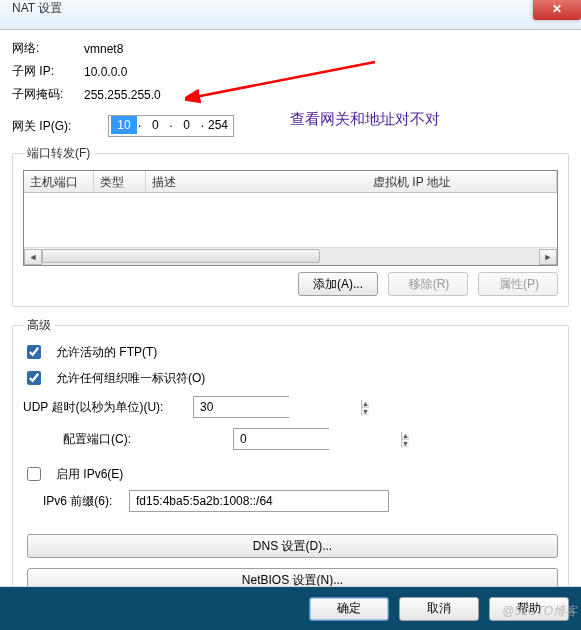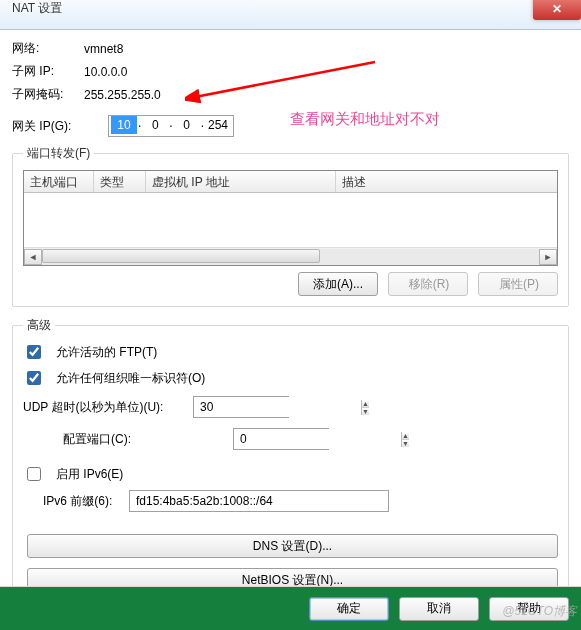--- a/index.html
+++ b/index.html
@@ -41,24 +41,24 @@
 .spin-wrap { display:flex; align-items:center; border:1px solid #a0a0a0; height:22px; background:#fff; width:96px;}
 .spin-wrap input { flex:1; border:none; padding:0 6px; outline:none; height:20px; font-size:12px;}
 .spinbtns { width:18px; display:flex; flex-direction:column; border-left:1px solid #bdbdbd;}
 .spinbtns div { flex:1; font-size:7px; display:flex; align-items:center; justify-content:center; background:linear-gradient(#fdfdfd,#e3e3e3); color:#555;}
 .spinbtns div:first-child { border-bottom:1px solid #cfcfcf;}
 
 .textin { border:1px solid #a0a0a0; height:22px; padding:0 6px; background:#fff; outline:none; }
 
 .bottom-btns { display:flex; gap:10px; margin:4px 0 0 4px; }
 
-.footer { position:absolute; left:0; right:0; bottom:0; height:44px; border-top:1px solid #d8d8d8; background:#15803d; display:flex; align-items:center; justify-content:flex-end; gap:10px; padding-right:12px;}
+.footer { position:absolute; left:0; right:0; bottom:0; height:44px; border-top:1px solid #d8d8d8; background:#0c4a6e; display:flex; align-items:center; justify-content:flex-end; gap:10px; padding-right:12px;}
 .btn.primary { border-color:#5a8ec4; box-shadow: 0 0 0 1px #a7c7e7 inset;}
 
-.annotation { position:absolute; color:#ec4899; font-size:15px; font-family: SimSun, serif; pointer-events:none;}
+.annotation { position:absolute; color:#4c1d95; font-size:15px; font-family: SimSun, serif; pointer-events:none;}
 .arrow-svg { position:absolute; pointer-events:none; }
 
 .watermark { position:absolute; right:4px; bottom:10px; color:#ababab; font-size:12px; font-style:italic; opacity:.8;}
 </style>
 </head>
 <body>
 
 <div class="titlebar">
   <span>NAT 设置</span>
   <div class="closebtn">
@@ -92,22 +92,22 @@
       <input class="ip-oct" value="254" style="">
     </span>
   </div>
 
   <fieldset>
     <legend>端口转发(F)</legend>
     <div class="table-wrap">
       <div class="thead">
         <div class="th" style="width:70px">主机端口</div>
         <div class="th" style="width:52px">类型</div>
+        <div class="th" style="flex:1;border-right:none">描述</div>
         <div class="th" style="width:190px">虚拟机 IP 地址</div>
-        <div class="th" style="flex:1;border-right:none">描述</div>
       </div>
       <div class="tbody"></div>
       <div class="hscroll">
         <div class="sc-btn">◄</div>
         <div class="sc-track">
             <div class="sc-thumb"></div>
           </div>
         <div class="sc-btn">►</div>
       </div>
     </div>

